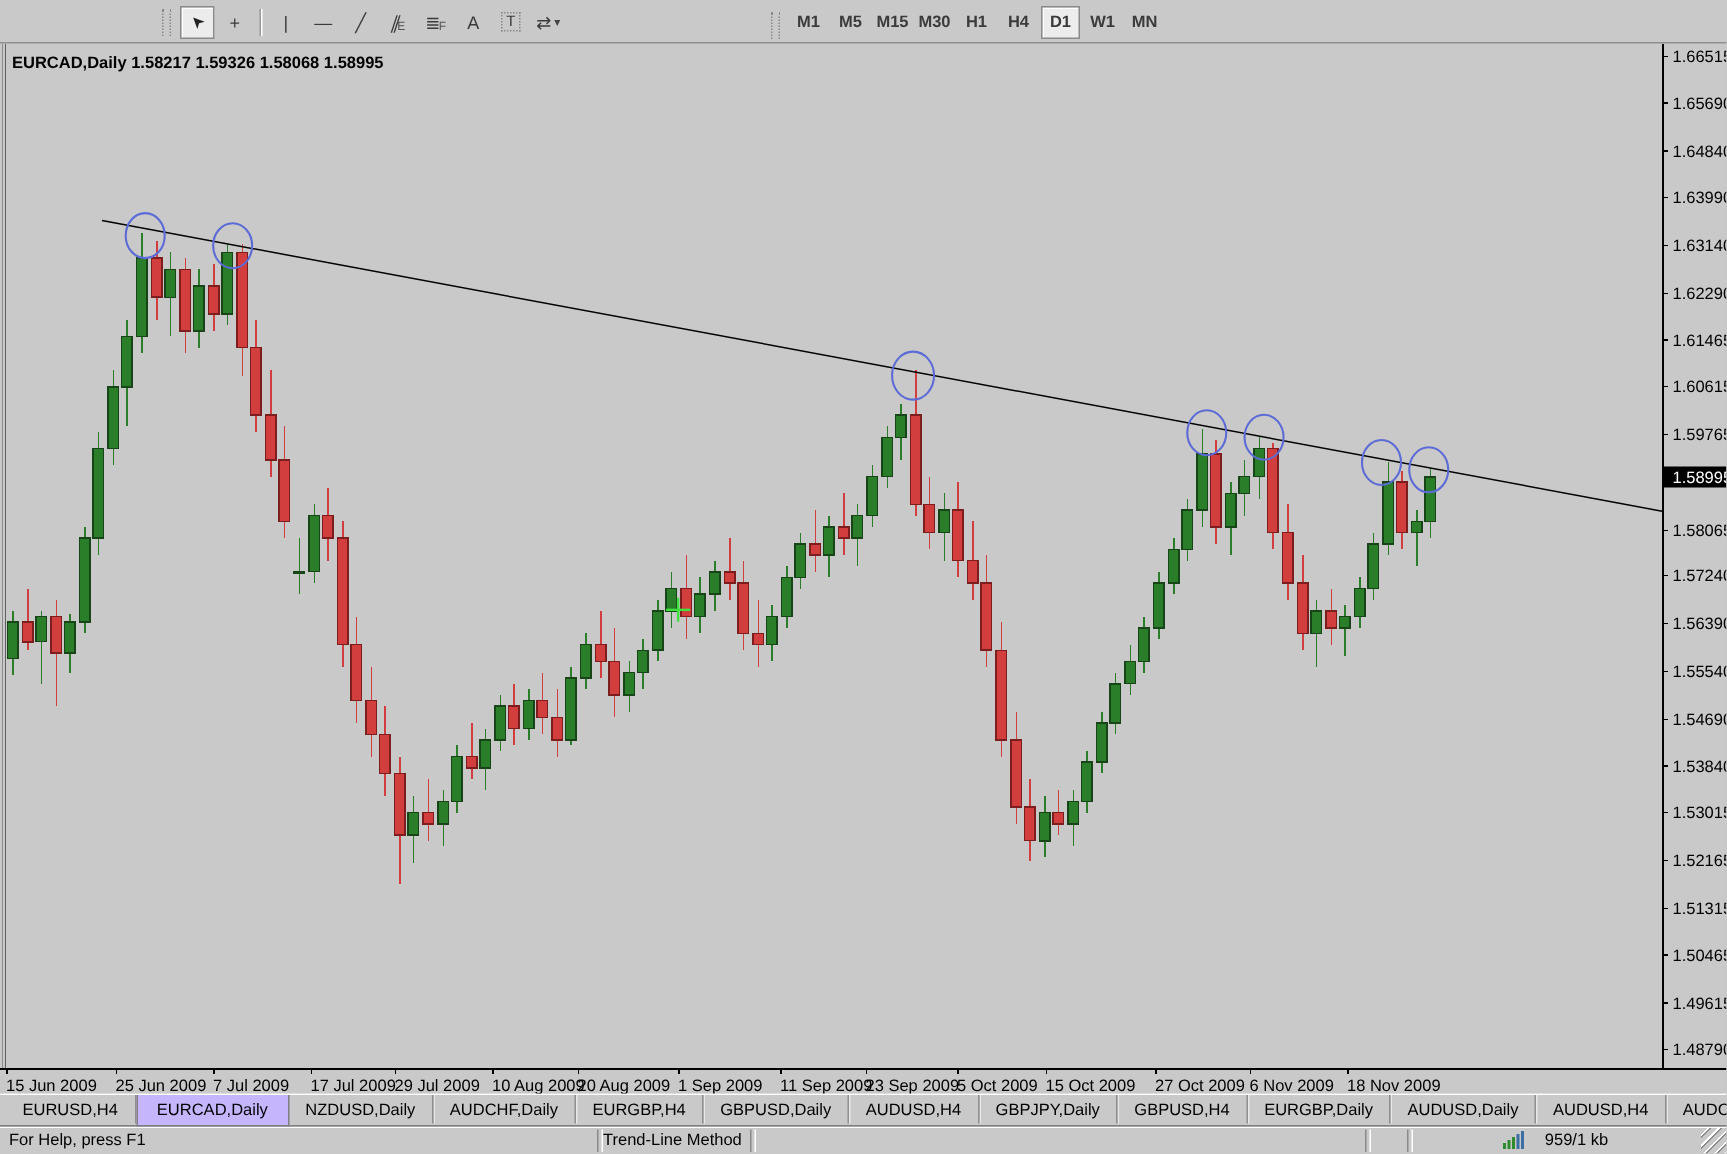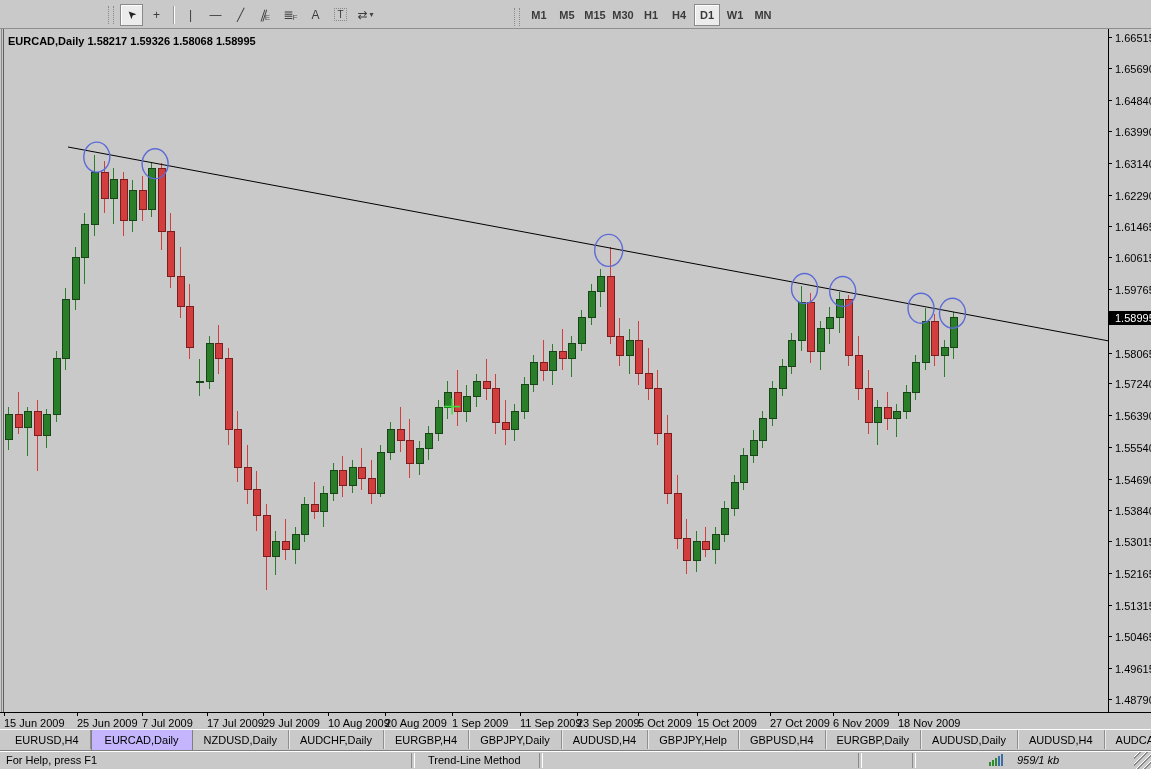--- a/index.html
+++ b/index.html
@@ -50,29 +50,29 @@
     height:19px;user-select:none;
   }
   .tab.active{
     background:#c4b5fd;border:1px solid #7f7f7f;border-top:none;
     box-shadow:none;height:20px;padding:0 13px;
   }
   
   .statusbar{
     height:19px;box-sizing:border-box;background:#C9C9C9;
     border-top:1px solid #808080;box-shadow:inset 0 1px 0 #ffffff;
-    display:flex;align-items:center;font-size:11px;color:#000;gap:13px;
+    display:flex;align-items:center;font-size:11px;color:#000;
   }
   .panel{height:15px;line-height:15px;}
   .panel.help{flex:0 0 392px;padding-left:6px;}
   .panel.method{flex:0 0 98px;text-align:left;}
   .panel.mini{flex:0 0 24px;}
   .spacer{flex:1 1 auto;}
   .sep{width:2px;height:15px;border-left:1px solid #8a8a8a;border-right:1px solid #ffffff;}
-  .panel.traffic{flex:0 0 190px;display:flex;align-items:center;justify-content:center;gap:14px;font-style:italic;}
+  .panel.traffic{flex:0 0 190px;display:flex;align-items:center;justify-content:center;gap:14px;}
   .conn{display:flex;align-items:flex-end;gap:1px;height:12px;}
   .conn i{display:block;width:2px;background:#2E8B2E;}
   .conn i.b{background:#3A6EA5;}
   .grip{
     width:17px;height:17px;margin-left:2px;align-self:flex-end;
     background:repeating-linear-gradient(135deg,transparent 0 3px,#ffffff 3px 4px,#8a8a8a 4px 5px);
   }
 </style>
 </head>
 <body>
@@ -423,23 +423,23 @@
       <text x="1115" y="293" class="tag">1.58995</text>
       <text x="8" y="16" class="title">EURCAD,Daily  1.58217 1.59326 1.58068 1.58995</text>
     </svg>
 
   <div class="tabs" id="tabs">
       <div class="tab">EURUSD,H4</div>
       <div class="tab active">EURCAD,Daily</div>
       <div class="tab">NZDUSD,Daily</div>
       <div class="tab">AUDCHF,Daily</div>
       <div class="tab">EURGBP,H4</div>
+      <div class="tab">GBPUSD,Daily</div>
+      <div class="tab">AUDUSD,H4</div>
       <div class="tab">GBPJPY,Daily</div>
-      <div class="tab">AUDUSD,H4</div>
-      <div class="tab">GBPJPY,Help</div>
       <div class="tab">GBPUSD,H4</div>
       <div class="tab">EURGBP,Daily</div>
       <div class="tab">AUDUSD,Daily</div>
       <div class="tab">AUDUSD,H4</div>
       <div class="tab">AUDCAD,H4</div>
     </div>
 
   <div class="statusbar">
     <div class="panel help">For Help, press F1</div>
     <div class="sep"></div>

